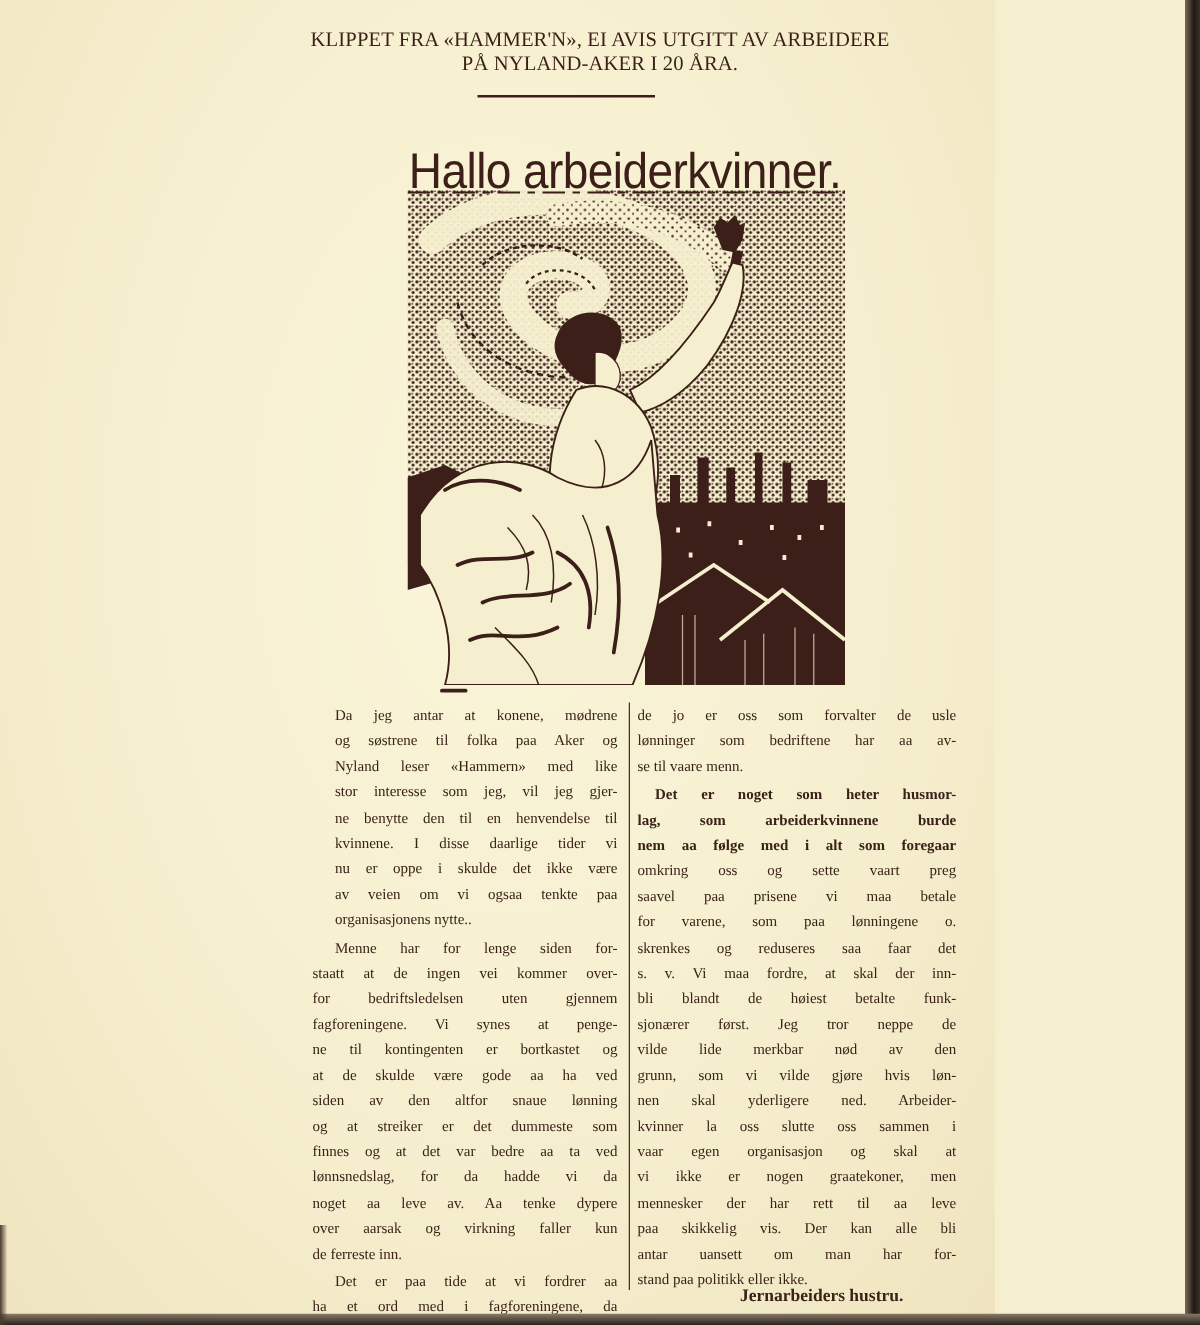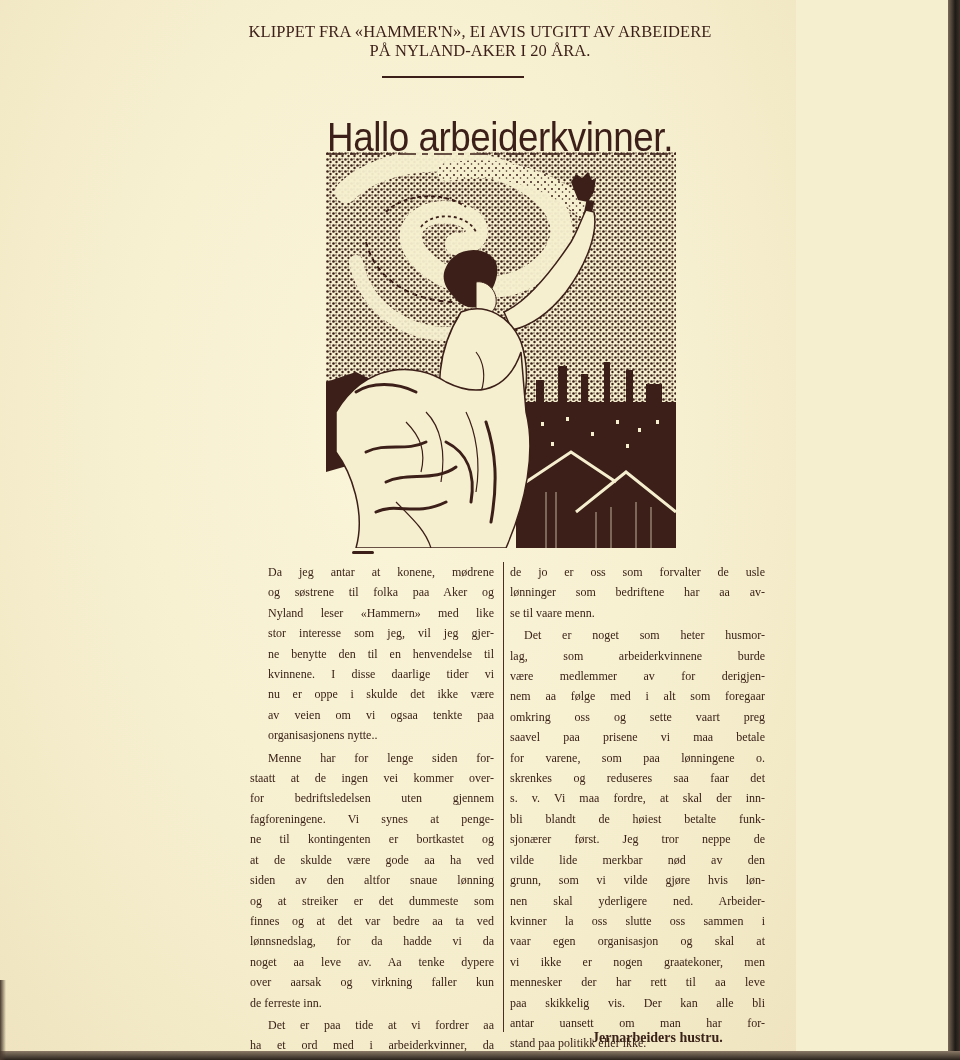--- a/index.html
+++ b/index.html
@@ -63,21 +63,21 @@
     background: #4a2e22;
   }
   .sig {
     position: absolute; left: 592px; top: 1030px; font-size: 14px;
     font-weight: bold; color: #3a2218;
   }
   .smudge {
     position: absolute; left: 352px; top: 551px; width: 22px; height: 3px;
     background: #3b1f18; border-radius: 2px;
   }
-  .bold-run { font-weight: normal; }
+  .bold-run { font-weight: bold; }
 </style>
 </head>
 <body>
 
 <div class="page">
 
   <div class="kicker">
     <div>KLIPPET FRA «HAMMER'N», EI AVIS UTGITT AV ARBEIDERE</div>
     <div>PÅ NYLAND-AKER I 20 ÅRA.</div>
   </div>
@@ -200,36 +200,35 @@
       <span class="line">siden av den altfor snaue lønning</span>
       <span class="line">og at streiker er det dummeste som</span>
       <span class="line">finnes og at det var bedre aa ta ved</span>
       <span class="line">lønnsnedslag, for da hadde vi da</span>
       <span class="line">noget aa leve av. Aa tenke dypere</span>
       <span class="line">over aarsak og virkning faller kun</span>
       <span class="line last">de ferreste inn.</span>
     </p>
     <p style="text-indent:0">
       <span class="line" style="padding-left:18px">Det er paa tide at vi fordrer aa</span>
-      <span class="line">ha et ord med i arbeiderkvinner, da</span>
+      <span class="line">ha et ord med i fagforeningene, da</span>
     </p>
   </div>
 
   <div class="col-rule"></div>
 
   <div class="col col-right">
     <p style="text-indent:0">
       <span class="line">de jo er oss som forvalter de usle</span>
       <span class="line">lønninger som bedriftene har aa av-</span>
       <span class="line last">se til vaare menn.</span>
     </p>
     <p style="text-indent:0">
       <span class="line bold-run" style="padding-left:14px">Det er noget som heter husmor-</span>
       <span class="line bold-run">lag, som arbeiderkvinnene burde</span>
-      <span class="line bold-run">være medlemmer av for derigjen-</span>
       <span class="line bold-run">nem aa følge med i alt som foregaar</span>
       <span class="line">omkring oss og sette vaart preg</span>
       <span class="line">saavel paa prisene vi maa betale</span>
       <span class="line">for varene, som paa lønningene o.</span>
       <span class="line">skrenkes og reduseres saa faar det</span>
       <span class="line">s. v. Vi maa fordre, at skal der inn-</span>
       <span class="line">bli blandt de høiest betalte funk-</span>
       <span class="line">sjonærer først. Jeg tror neppe de</span>
       <span class="line">vilde lide merkbar nød av den</span>
       <span class="line">grunn, som vi vilde gjøre hvis løn-</span>

